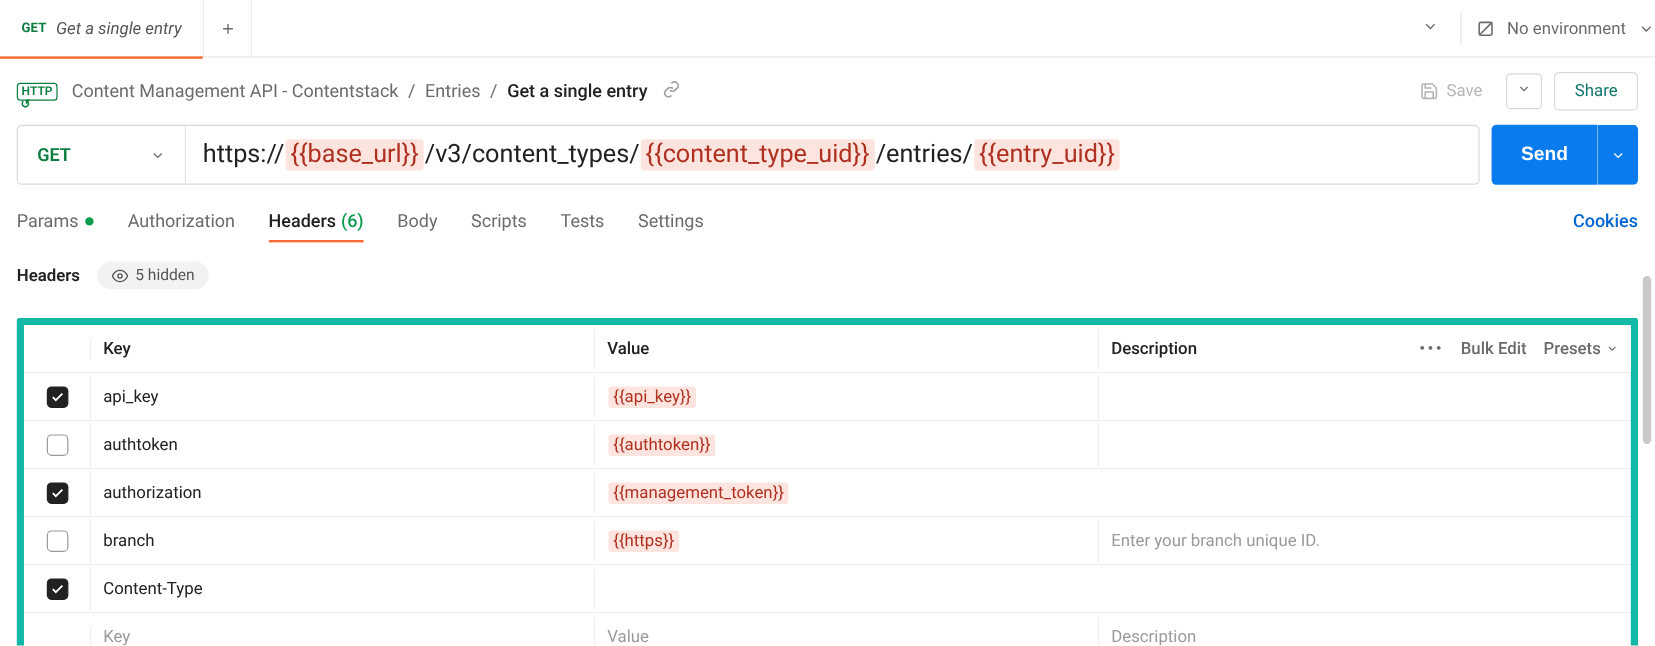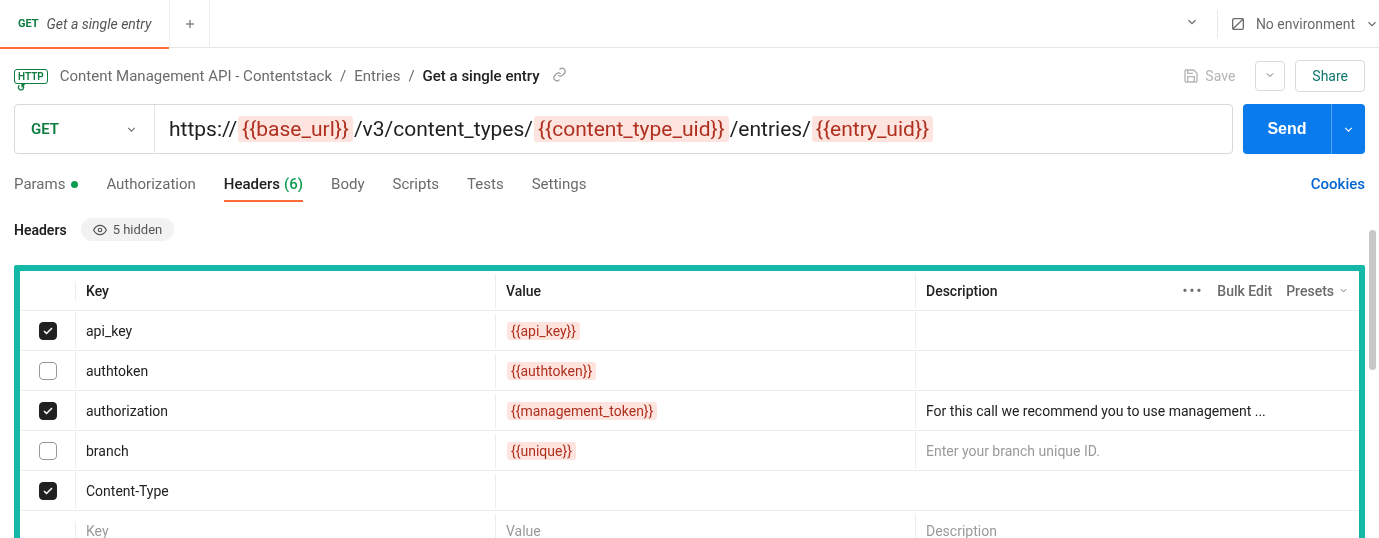--- a/index.html
+++ b/index.html
@@ -478,31 +478,28 @@
           <div class="chk on">
             <svg width="12" height="12" viewBox="0 0 24 24" fill="none" stroke="currentColor" stroke-width="3">
               <polyline points="20 6 9 17 4 12"></polyline>
             </svg>
           </div>
         </div>
         <div>authorization</div>
         <div>
           <span class="var">{{management_token}}</span>
         </div>
-        <div>
-          <span class="truncate">For this call we recommend you to use management ...</span>
-        </div>
       </div>
       <div class="trow">
         <div class="chk-cell">
           <div class="chk"></div>
         </div>
         <div>branch</div>
         <div>
-          <span class="var">{{unique}}</span>
+          <span class="var">{{https}}</span>
         </div>
         <div>
           <span class="truncate placeholder">Enter your branch unique ID.</span>
         </div>
       </div>
       <div class="trow">
         <div class="chk-cell">
           <div class="chk on">
             <svg width="12" height="12" viewBox="0 0 24 24" fill="none" stroke="currentColor" stroke-width="3">
               <polyline points="20 6 9 17 4 12"></polyline>

